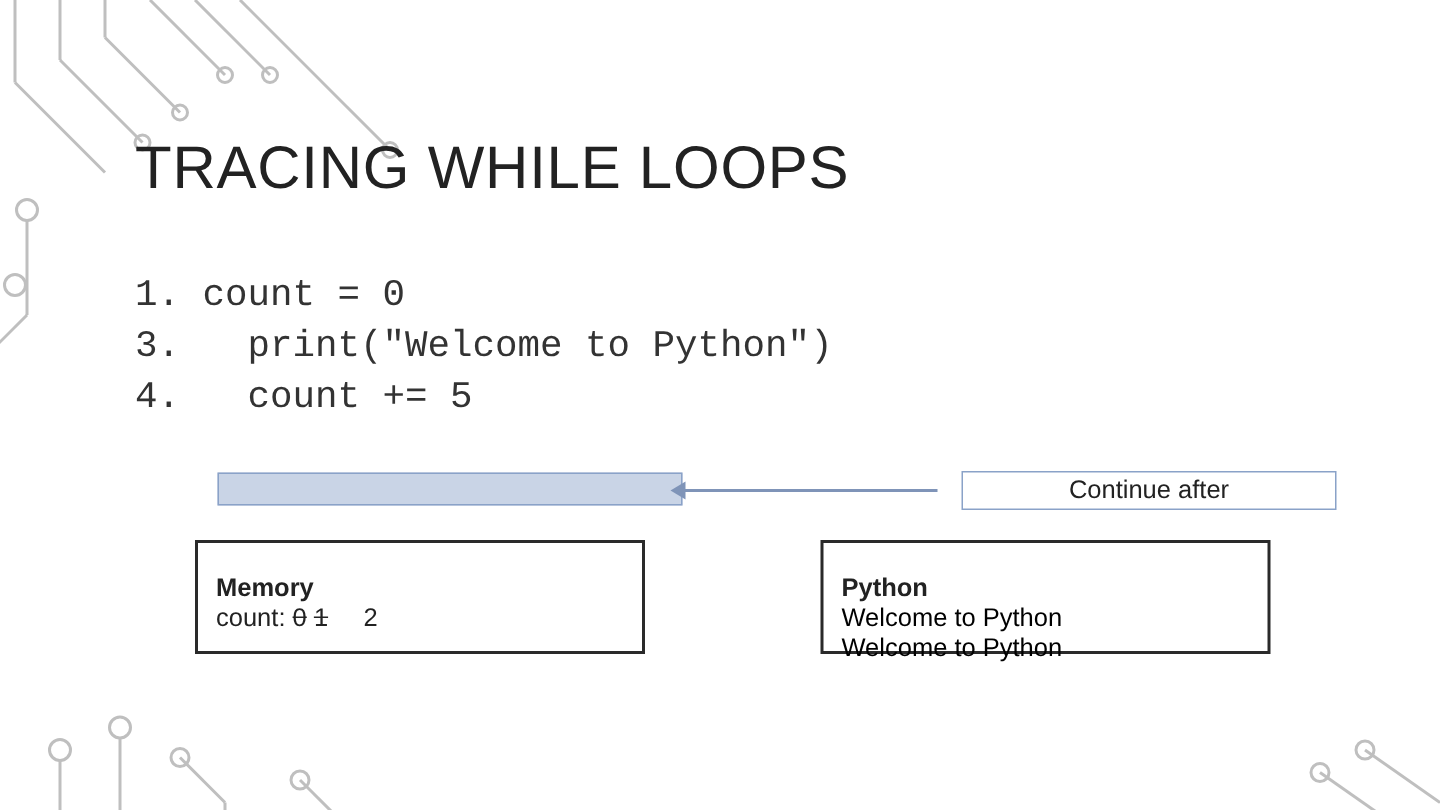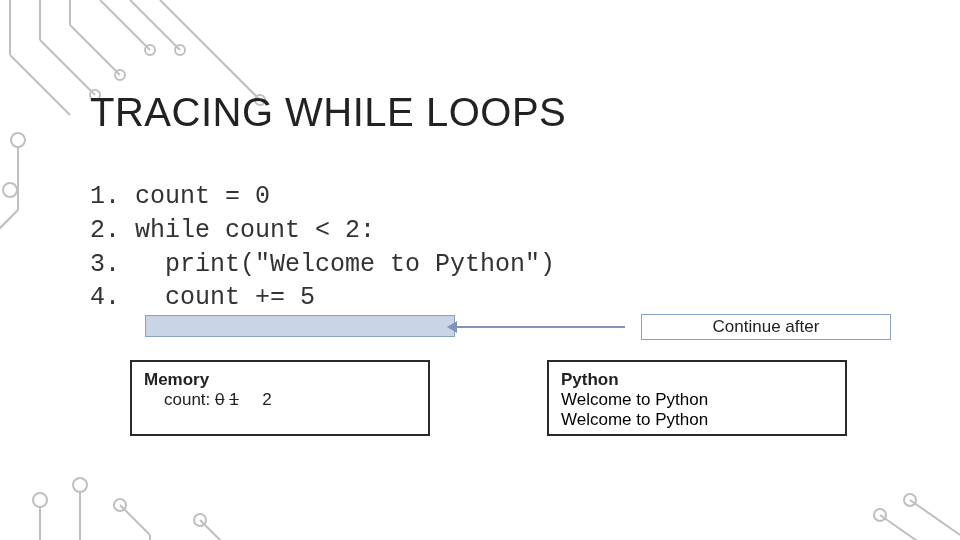--- a/index.html
+++ b/index.html
@@ -85,21 +85,21 @@
     align-items: center;
     justify-content: center;
     z-index: 2;
     margin-left: 16px;
   }
 
   .box {
     position: absolute;
     border: 2px solid #2a2a2a;
     background: #fff;
-    padding: 8px 12px;
+    padding: 20px 12px;
     z-index: 2;
   }
   .memory-box {
     top: 360px;
     left: 130px;
     width: 300px;
     height: 76px;
   }
   .output-box {
     top: 360px;
@@ -108,21 +108,20 @@
     height: 76px;
   }
   .box-title {
     font-weight: 700;
     font-size: 17px;
     color: #222;
   }
   .mem-line {
     font-size: 17px;
     color: #222;
-    margin-left: 20px;
   }
   .struck { text-decoration: line-through; }
   .out-line { font-size: 17px; color: #000000; }
 </style>
 </head>
 <body>
 
 <svg class="circuit-svg circuit-top-left" width="320" height="120" viewBox="0 0 320 120">
   <g stroke="#bfbfbf" stroke-width="2" fill="none">
     <line x1="10" y1="0" x2="10" y2="55"></line>
@@ -166,21 +165,20 @@
       <circle cx="880" cy="55" r="6"></circle>
     <line x1="910" y1="40" x2="960" y2="75"></line>
       <circle cx="910" cy="40" r="6"></circle>
   </g>
 </svg>
 
 <h1 class="slide-title">TRACING WHILE LOOPS</h1>
 
 <div class="code-block">
   <div class="code-line"><span class="ln">1.</span><span> count = 0</span></div>
-  <div class="code-line"><span class="ln">2.</span><span> while count &lt; 2:</span></div>
   <div class="code-line"><span class="ln">3.</span><span>   print("Welcome to Python")</span></div>
   <div class="code-line"><span class="ln">4.</span><span>   count += 5</span></div>
 </div>
 
 <div class="highlight-bar"></div>
 <div class="arrow-line"></div>
 <div class="continue-box">Continue after</div>
 
 <div class="box memory-box">
   <div class="box-title">Memory</div>

